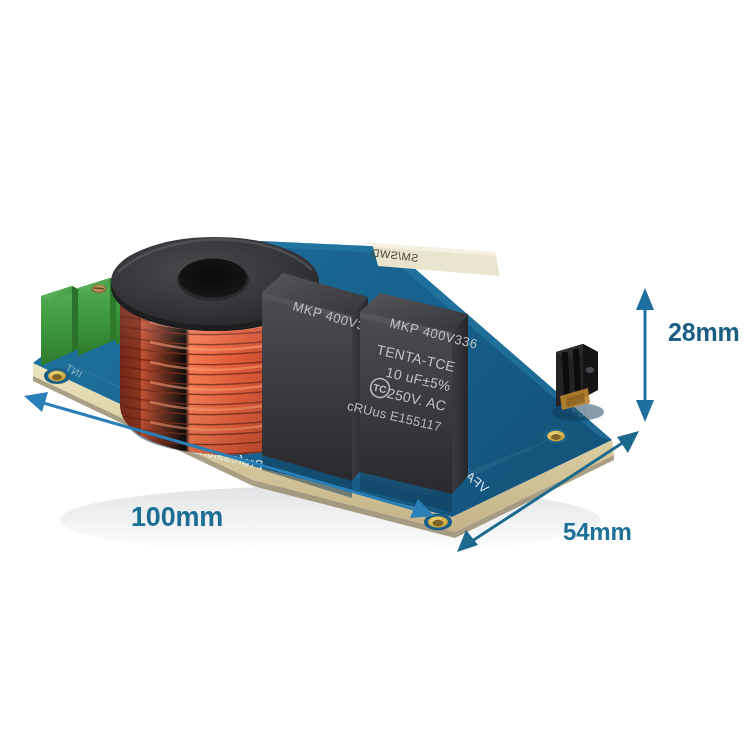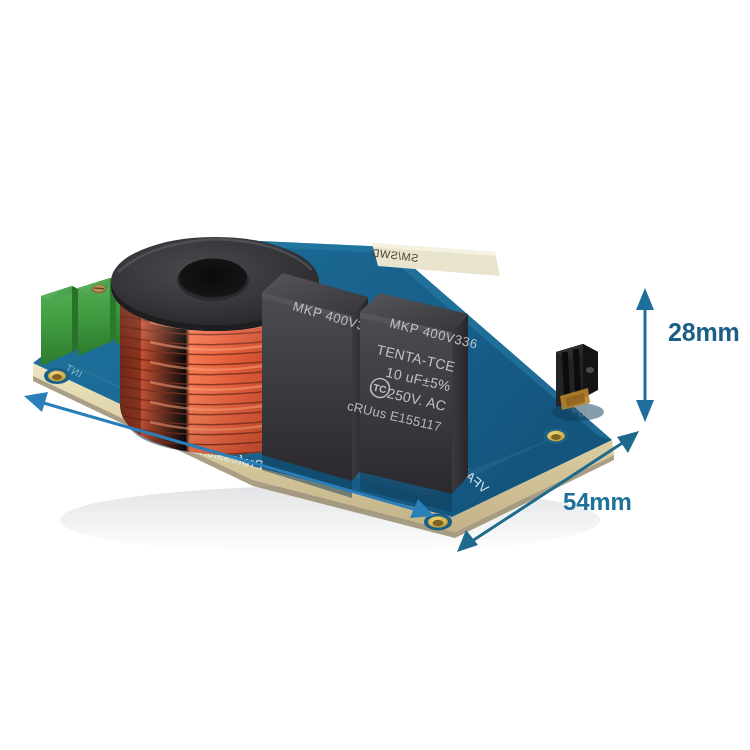--- a/index.html
+++ b/index.html
@@ -34,21 +34,21 @@
     letter-spacing: -0.2px;
   }
   #label-100 {
     left: 131px;
     top: 502px;
     font-size: 27px;
     color: #1b6e94;
   }
   #label-54 {
     left: 563px;
-    top: 488px;
+    top: 518px;
     font-size: 24px;
     color: #1d7096;
   }
   #label-28 {
     left: 668px;
     top: 318px;
     font-size: 25px;
     color: #1c5f85;
   }
 </style>
@@ -382,18 +382,19 @@
 
       <g stroke="#1f6f9e" fill="#1f6f9e" stroke-width="3">
         <line x1="645" y1="300" x2="645" y2="410" stroke-linecap="round"></line>
         <polygon points="645,288 636,310 654,310" stroke="none"></polygon>
         <polygon points="645,422 636,400 654,400" stroke="none"></polygon>
       </g>
     </g>
 
   </svg>
 
+  <div class="dim-label" id="label-100">100mm</div>
 
   <div class="dim-label" id="label-54">54mm</div>
 
   <div class="dim-label" id="label-28">28mm</div>
 
 </div>
 
 </body></html>

